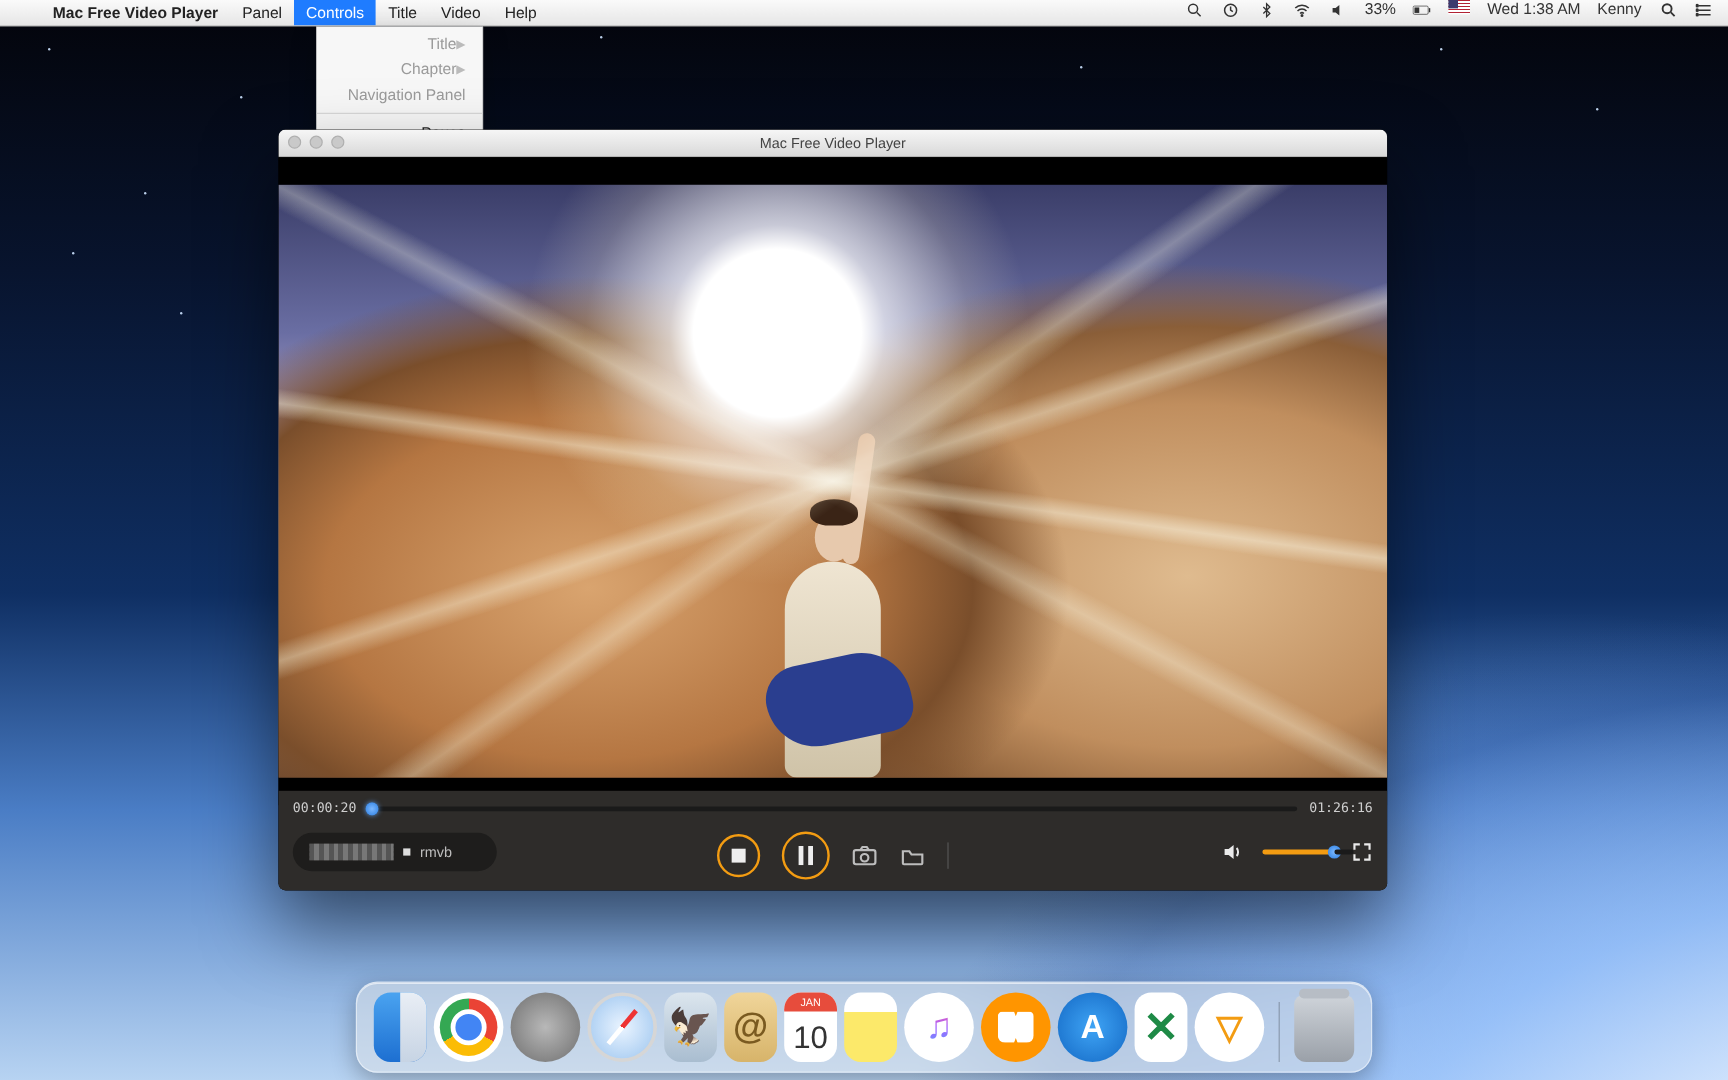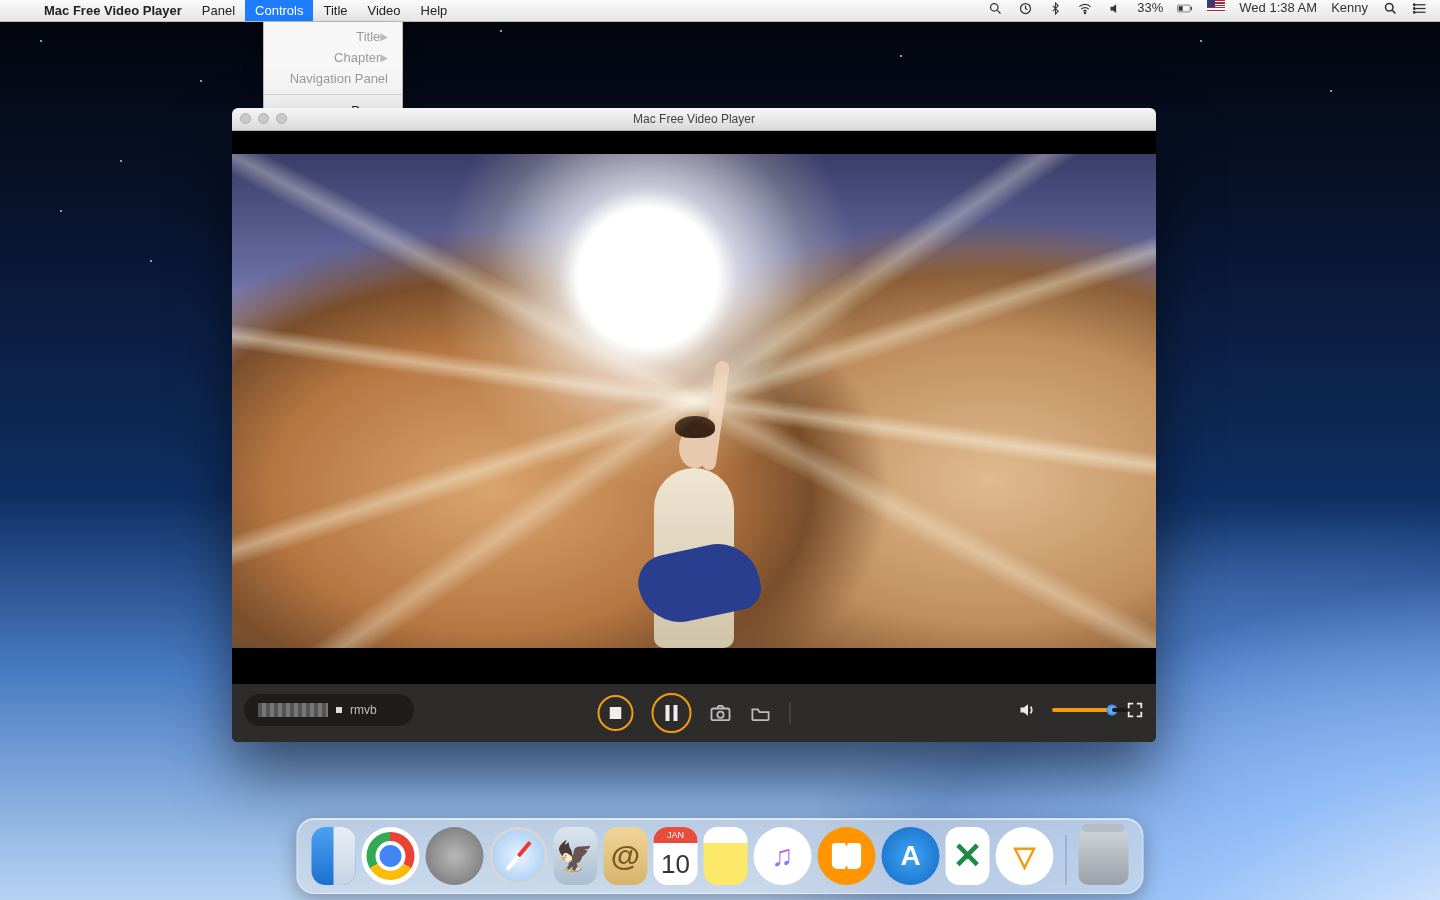--- a/index.html
+++ b/index.html
@@ -297,20 +297,28 @@
         <div class="arm"></div>
         <div class="torso"></div>
         <div class="sash"></div>
         <div class="head"></div>
         <div class="hair"></div>
       </div>
     </div>
   </div>
 
   <div class="controlbar">
+    <div class="progress-row">
+      <span>00:00:20</span>
+      <div class="progress-track">
+        <div class="progress-fill"></div>
+        <div class="progress-thumb"></div>
+      </div>
+      <span>01:26:16</span>
+    </div>
     <div class="buttons-row">
       <div class="file-pill">
         <span class="pixelated"></span>
         <span style="width:6px;height:6px;background:#ddd;display:inline-block"></span>
         <span>rmvb</span>
       </div>
 
       <div class="center-controls">
         <div class="circle-btn small">
           <svg width="12" height="12" viewBox="0 0 10 10">

